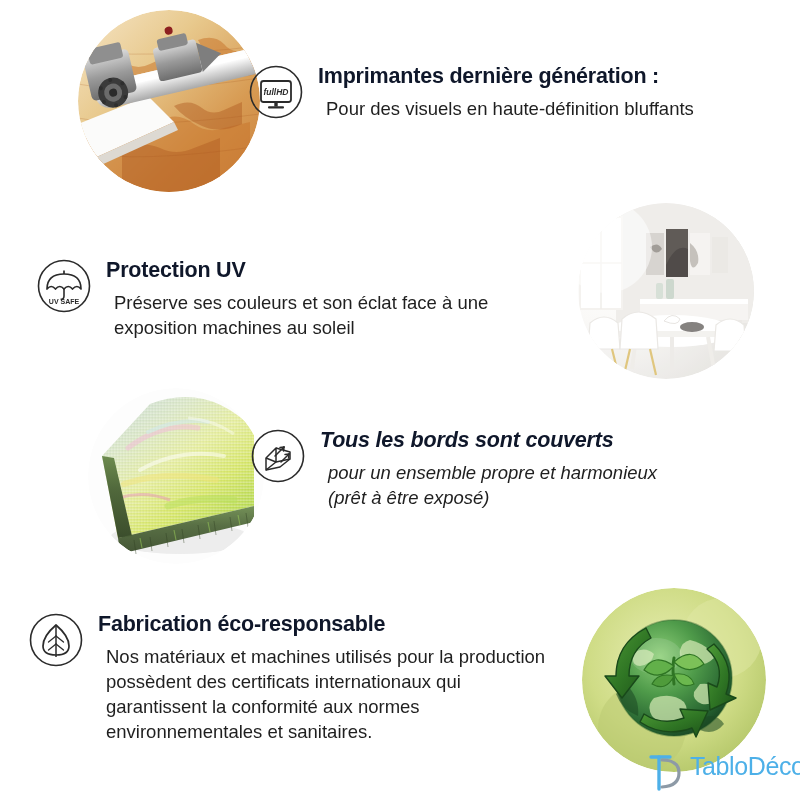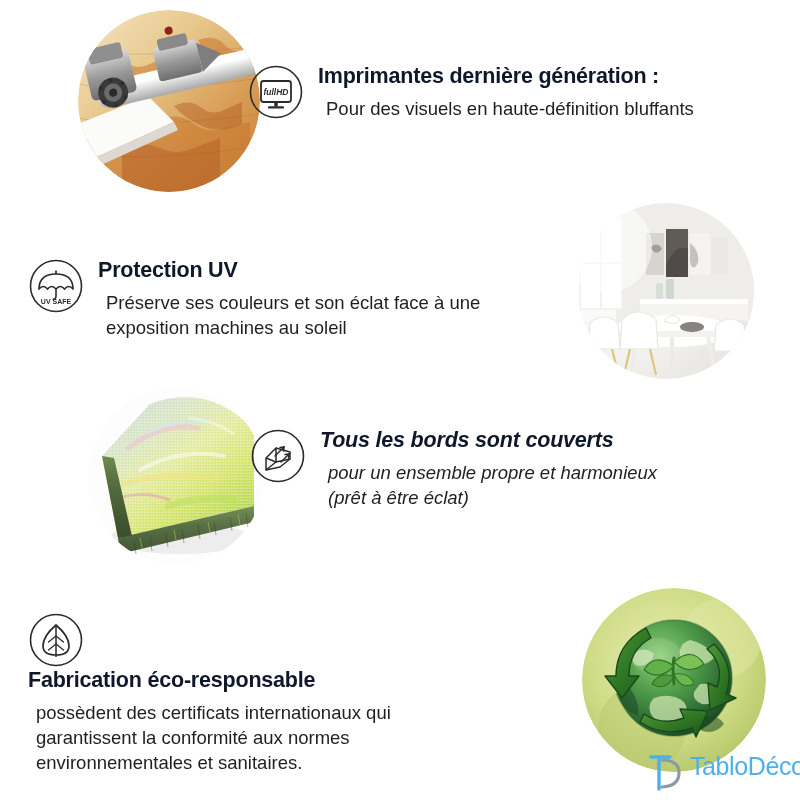--- a/index.html
+++ b/index.html
@@ -241,21 +241,21 @@
 
         <path d="M86 118 q8 -10 16 -2 q-2 8 -16 2 z" fill="#ffffff" stroke="#e3e0dc" stroke-width="1"></path>
         <ellipse cx="114" cy="124" rx="12" ry="5" fill="#3a3431" opacity="0.75"></ellipse>
 
         <circle cx="28" cy="44" r="46" fill="#ffffff" opacity="0.55"></circle>
         <rect width="176" height="176" fill="#ffffff" opacity="0.18"></rect>
       </g>
     </svg>
   </div>
 
-  <div class="feature" style="left:28px; top:258px; width:520px;">
+  <div class="feature" style="left:36px; top:258px; width:520px;">
     <div class="feat-icon">
       <svg viewBox="0 0 56 56" xmlns="http://www.w3.org/2000/svg">
         <circle cx="28" cy="28" r="25.5" fill="none" stroke="#2b2b2b" stroke-width="1.6"></circle>
         <path d="M11 31 q0 -15 17 -15 q17 0 17 15 q-4 -5 -8.5 0 q-4.2 -5 -8.5 0 q-4.3 -5 -8.5 0 q-4.3 -5 -8.5 0 z" fill="none" stroke="#2b2b2b" stroke-width="1.7" stroke-linejoin="round"></path>
         <line x1="28" y1="16" x2="28" y2="12.6" stroke="#2b2b2b" stroke-width="1.7"></line>
         <line x1="28" y1="31" x2="28" y2="38" stroke="#2b2b2b" stroke-width="1.6"></line>
         <path d="M28 38 q0 3.4 -3.4 3.4" fill="none" stroke="#2b2b2b" stroke-width="1.6"></path>
         <text x="28" y="45.8" text-anchor="middle" font-family="Liberation Sans, sans-serif" font-size="7" font-weight="bold" fill="#2b2b2b">UV SAFE</text>
       </svg>
     </div>
@@ -353,21 +353,21 @@
           <path d="M31 34 L39 26"></path>
           <path d="M39 26 L35 26.4"></path>
           <path d="M39 26 L38.6 30"></path>
         </g>
       </svg>
     </div>
     <div class="feat-text">
       <p class="feat-title">Tous les bords sont couverts</p>
       <p class="feat-body">
         <span class="ln">pour un ensemble propre et harmonieux</span>
-        <span class="ln">(prêt à être éclat)</span>
+        <span class="ln">(prêt à être exposé)</span>
       </p>
     </div>
   </div>
 
   <div class="photo" style="left:582px; top:588px; width:184px; height:184px;">
     <svg viewBox="0 0 184 184" xmlns="http://www.w3.org/2000/svg">
       <defs>
         <clipPath id="c4">
             <circle cx="92" cy="92" r="92"></circle>
           </clipPath>
@@ -417,37 +417,38 @@
           <path d="M92 96 q-2 -16 0 -26" stroke="#2f7524" stroke-width="3" fill="none" stroke-linecap="round"></path>
           <path d="M92 78 q-20 -14 -30 4 q16 12 30 -4 z" fill="#62b04a" stroke="#2f7524" stroke-width="1.2"></path>
           <path d="M92 74 q18 -16 30 2 q-16 12 -30 -2 z" fill="#7cc158" stroke="#2f7524" stroke-width="1.2"></path>
           <path d="M92 88 q-16 -4 -22 8 q14 8 22 -8 z" fill="#4f9b3b" stroke="#2f7524" stroke-width="1.1"></path>
           <path d="M92 86 q16 -2 20 10 q-14 6 -20 -10 z" fill="#6bb84e" stroke="#2f7524" stroke-width="1.1"></path>
         </g>
       </g>
     </svg>
   </div>
 
-  <div class="feature" style="left:28px; top:612px; width:560px;flex-direction:column;">
+  <div class="feature" style="left:28px; top:612px; width:560px;">
     <div class="feat-icon">
       <svg viewBox="0 0 56 56" xmlns="http://www.w3.org/2000/svg">
         <circle cx="28" cy="28" r="25.5" fill="none" stroke="#2b2b2b" stroke-width="1.6"></circle>
         <path d="M28 13 q13 11 13 21 q0 9 -13 9 q-13 0 -13 -9 q0 -10 13 -21 z" fill="none" stroke="#2b2b2b" stroke-width="1.7" stroke-linejoin="round"></path>
         <line x1="28" y1="14" x2="28" y2="45" stroke="#2b2b2b" stroke-width="1.5"></line>
         <g stroke="#2b2b2b" stroke-width="1.3" stroke-linecap="round">
           <path d="M28 24 L20.5 30"></path>
             <path d="M28 24 L35.5 30"></path>
           <path d="M28 32 L20.5 38"></path>
             <path d="M28 32 L35.5 38"></path>
         </g>
       </svg>
     </div>
     <div class="feat-text">
       <p class="feat-title">Fabrication éco-responsable</p>
       <p class="feat-body">
+        <span class="ln">Nos matériaux et machines utilisés pour la production</span>
         <span class="ln">possèdent des certificats internationaux qui</span>
         <span class="ln">garantissent la conformité aux normes</span>
         <span class="ln">environnementales et sanitaires.</span>
       </p>
     </div>
   </div>
 
   <div id="logo">
     <span class="mark">
       <svg viewBox="0 0 42 42" xmlns="http://www.w3.org/2000/svg">

